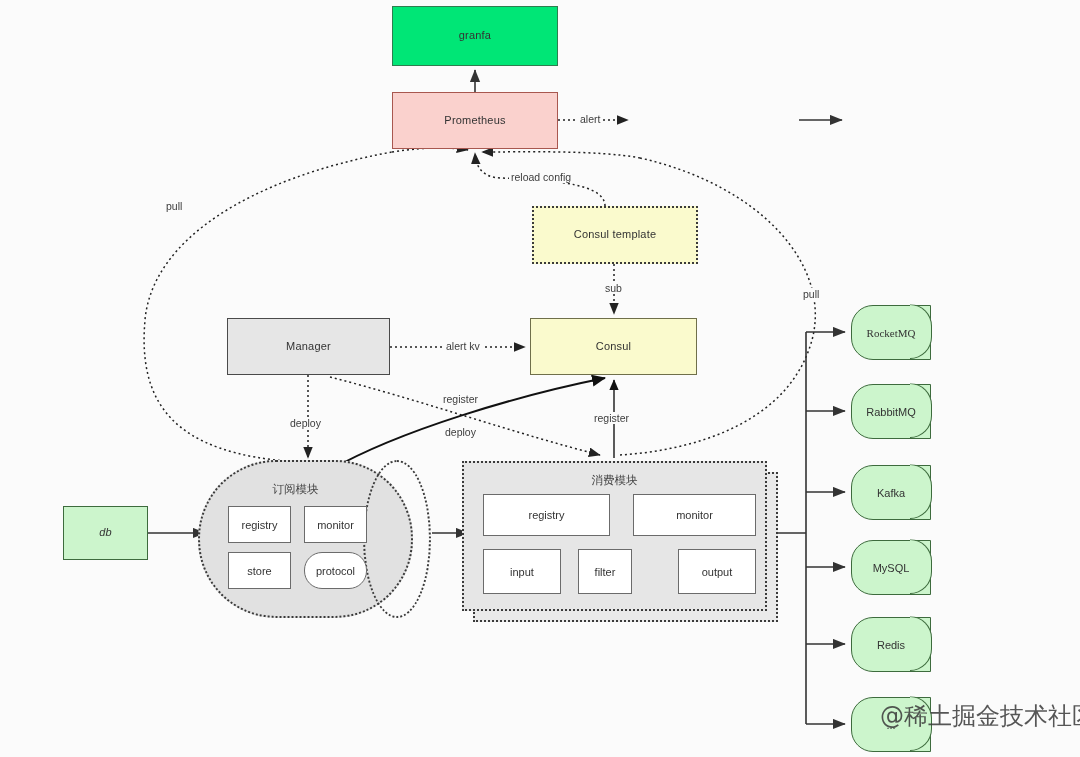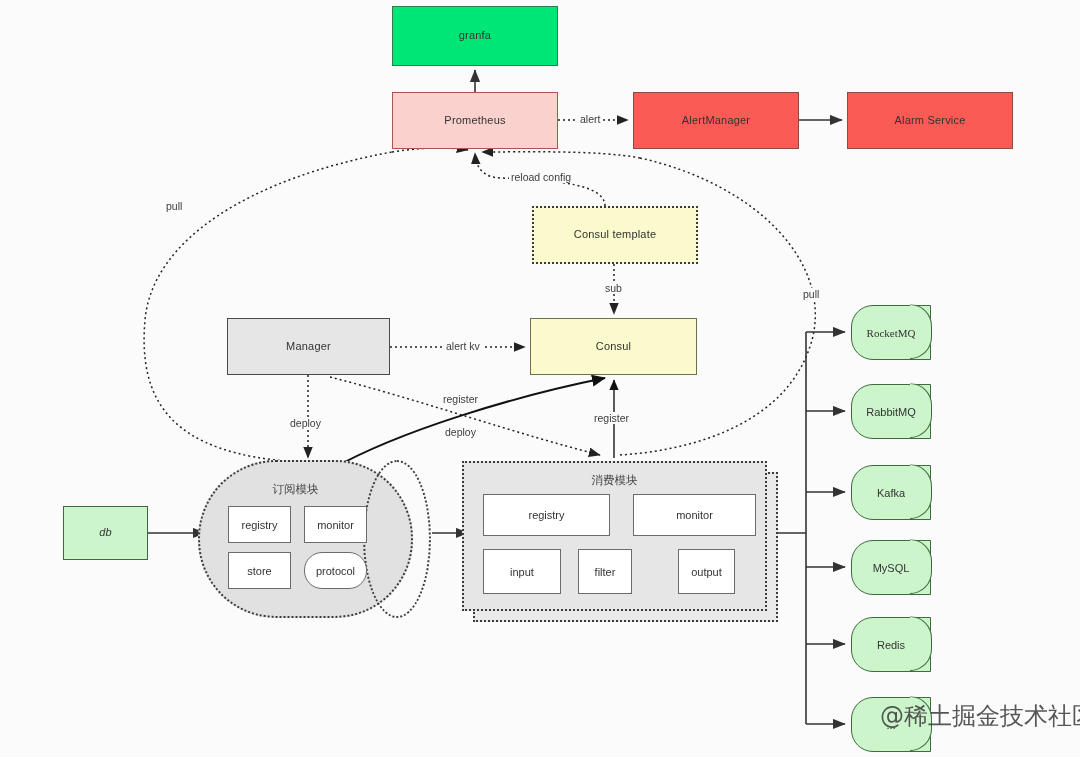--- a/index.html
+++ b/index.html
@@ -217,26 +217,20 @@
     <path d="M806,644 L845,644" stroke="#333" stroke-width="1.6" fill="none" marker-end="url(#arrowSolid)"></path>
     <path d="M806,724 L845,724" stroke="#333" stroke-width="1.6" fill="none" marker-end="url(#arrowSolid)"></path>
   </svg>
 
   <div class="node rect n-granfa">
     <span>granfa</span>
   </div>
   <div class="node rect n-prom">
     <span>Prometheus</span>
   </div>
-  <div class="node rect n-am">
-    <span>AlertManager</span>
-  </div>
-  <div class="node rect n-alarm">
-    <span>Alarm Service</span>
-  </div>
   <div class="node n-ctpl">
     <span>Consul template</span>
   </div>
   <div class="node rect n-manager">
     <span>Manager</span>
   </div>
   <div class="node rect n-consul">
     <span>Consul</span>
   </div>
   <div class="node rect n-db">
@@ -269,21 +263,21 @@
     </div>
     <div class="inner-box" style="left:169px; top:31px; width:123px; height:42px;">
       <span>monitor</span>
     </div>
     <div class="inner-box" style="left:19px; top:86px; width:78px; height:45px;">
       <span>input</span>
     </div>
     <div class="inner-box" style="left:114px; top:86px; width:54px; height:45px;">
       <span>filter</span>
     </div>
-    <div class="inner-box" style="left:214px; top:86px; width:57px; height:45px;">
+    <div class="inner-box" style="left:214px; top:86px; width:78px; height:45px;">
       <span>output</span>
     </div>
   </div>
 
   <div class="tape" style="left:851px; top:305px;font-family:Liberation Serif, serif;">
     <span>RocketMQ</span>
   </div>
   <div class="tape" style="left:851px; top:384px;">
     <span>RabbitMQ</span>
   </div>

